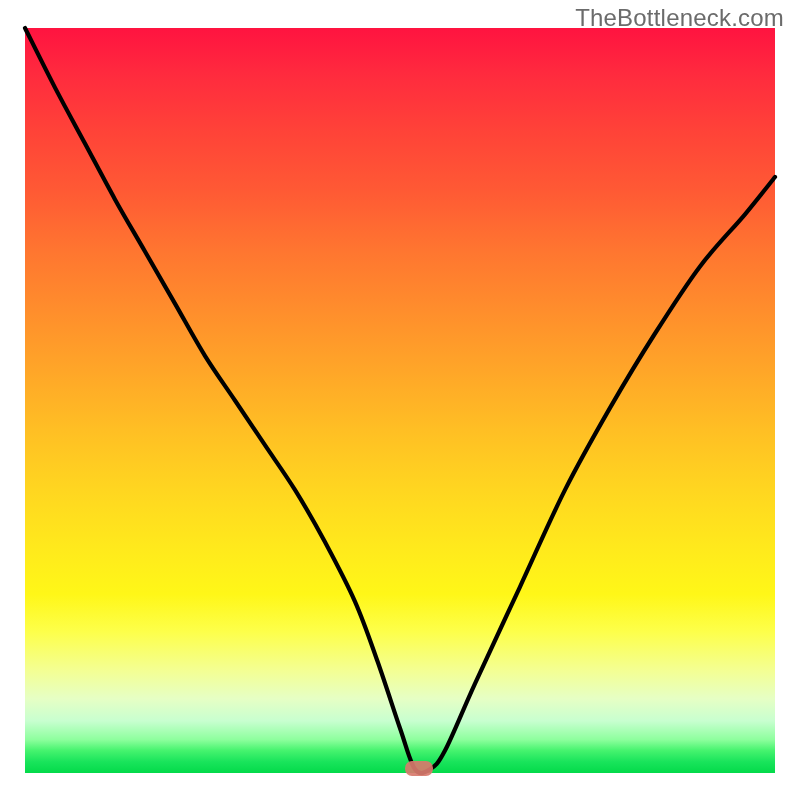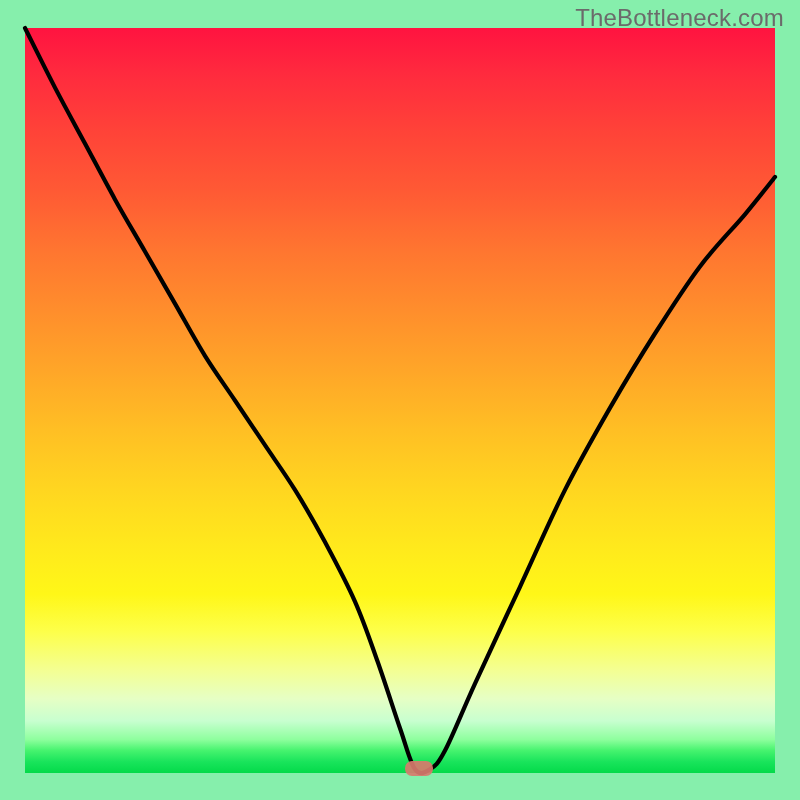--- a/index.html
+++ b/index.html
@@ -8,21 +8,21 @@
     width: 800px;
     height: 800px;
     background: #000;
     overflow: hidden;
     font-family: Arial, Helvetica, sans-serif;
   }
   .frame {
     position: relative;
     width: 800px;
     height: 800px;
-    background: #86efac;
+    background: #ffffff;
     text-align: center;
   }
   .watermark {
     position: absolute;
     top: 4px;
     right: 16px;
     color: #6b6b6b;
     font-size: 24px;
     font-weight: 500;
     letter-spacing: 0.2px;

